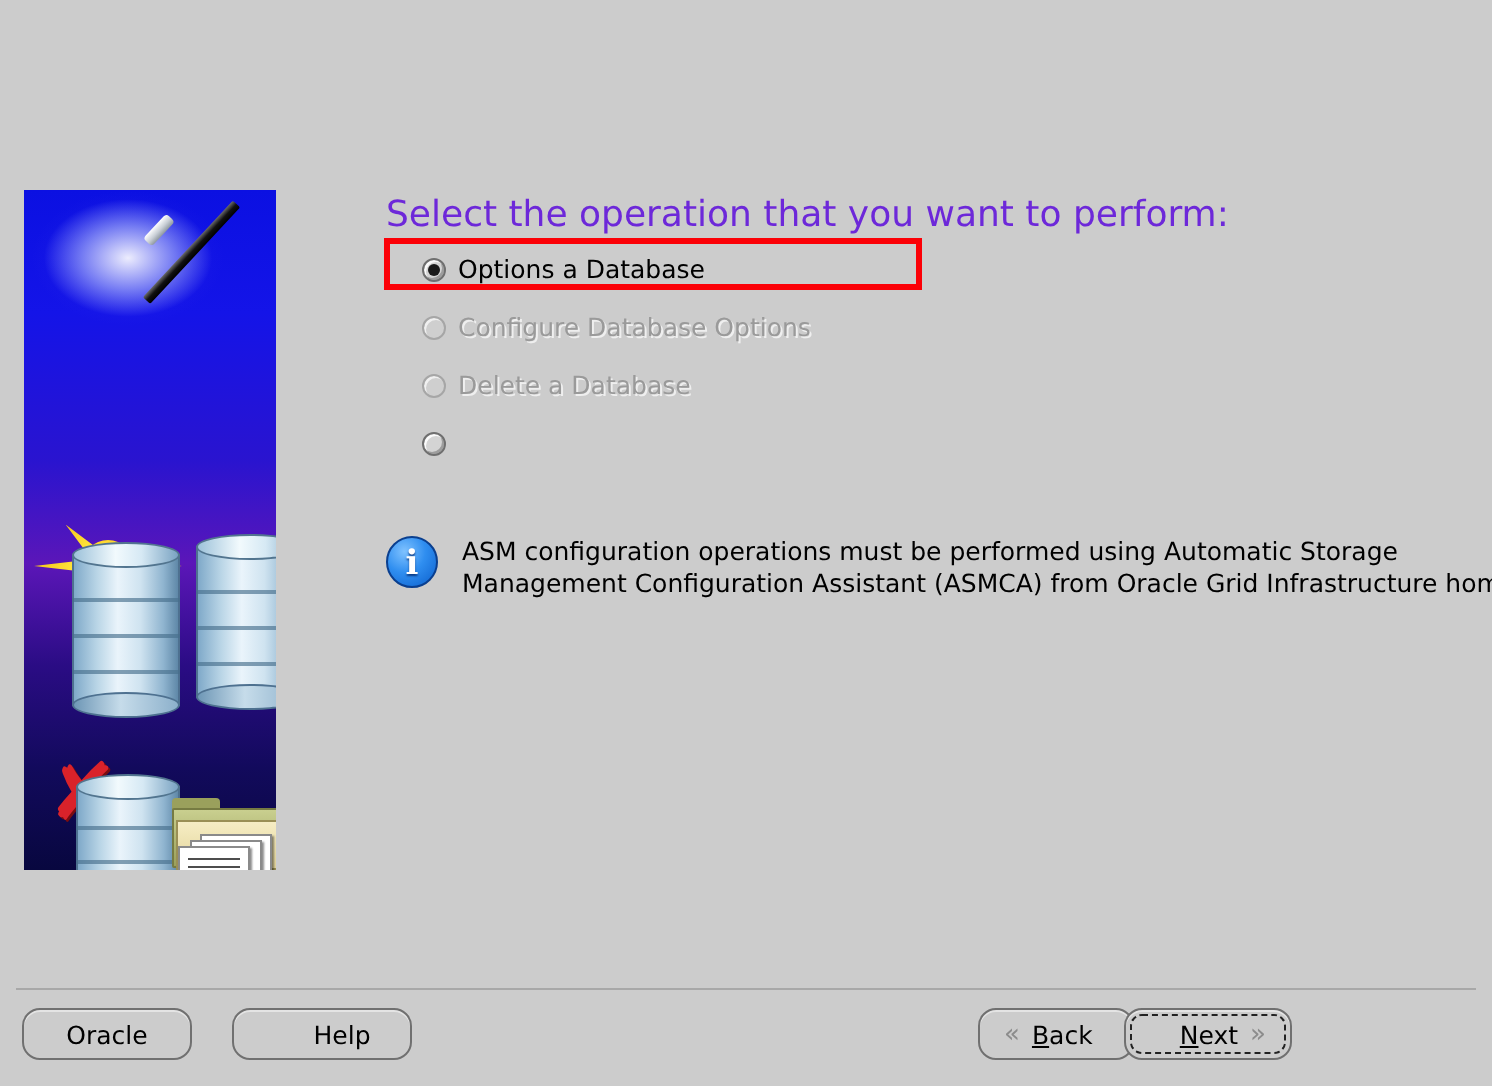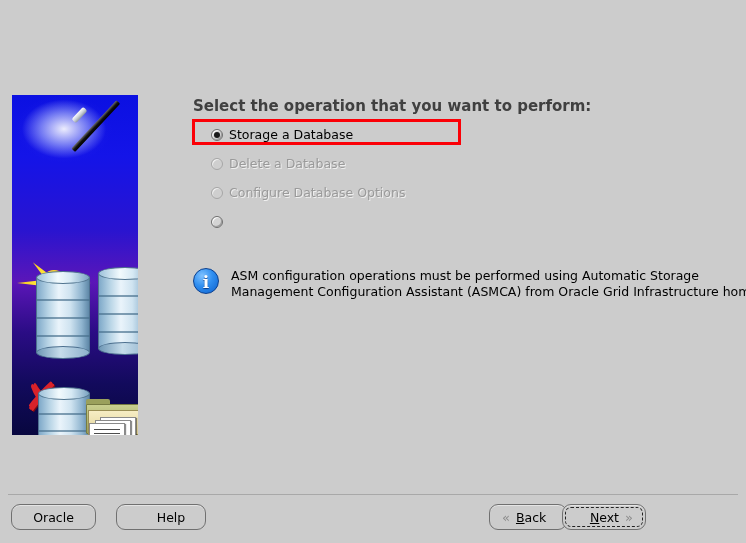--- a/index.html
+++ b/index.html
@@ -204,24 +204,23 @@
   #template-docs .pg.p3 { left: 1px;  top: 6px; }
   #template-docs .pg.p3 .lines {
     position: absolute; left: 4px; top: 5px; right: 4px; bottom: 4px;
     background: repeating-linear-gradient(to bottom, #4d4d4d 0px, #4d4d4d 1px, transparent 1px, transparent 4px);
   }
 
   
   #prompt-label {
     position: absolute;
     left: 193px; top: 64px;
-    font-size: 15px;
-    color: #404040;
+    font-size: 18px;
+    color: #6d28d9;
     white-space: nowrap;
-    font-weight: bold;
   }
   #operation-group {
     position: absolute;
     left: 193px; top: 87px;
     width: 400px;
   }
   .radio-row {
     position: relative;
     height: 29px;
     display: flex;
@@ -421,31 +420,31 @@
           </div>
       </div>
     </div>
 
     <div id="prompt-label">Select the operation that you want to perform:</div>
 
     <div id="operation-group">
 
       <div class="radio-row selected">
         <span class="radio-mark"></span>
-        <span class="radio-label">Storage a Database</span>
+        <span class="radio-label">Options a Database</span>
+      </div>
+
+      <div class="radio-row disabled">
+        <span class="radio-mark"></span>
+        <span class="radio-label">Configure Database Options</span>
       </div>
 
       <div class="radio-row disabled">
         <span class="radio-mark"></span>
         <span class="radio-label">Delete a Database</span>
-      </div>
-
-      <div class="radio-row disabled">
-        <span class="radio-mark"></span>
-        <span class="radio-label">Configure Database Options</span>
       </div>
 
       <div class="radio-row">
         <span class="radio-mark"></span>
       </div>
     </div>
 
     <div id="highlight-create"></div>
 
     <div id="info-message">

